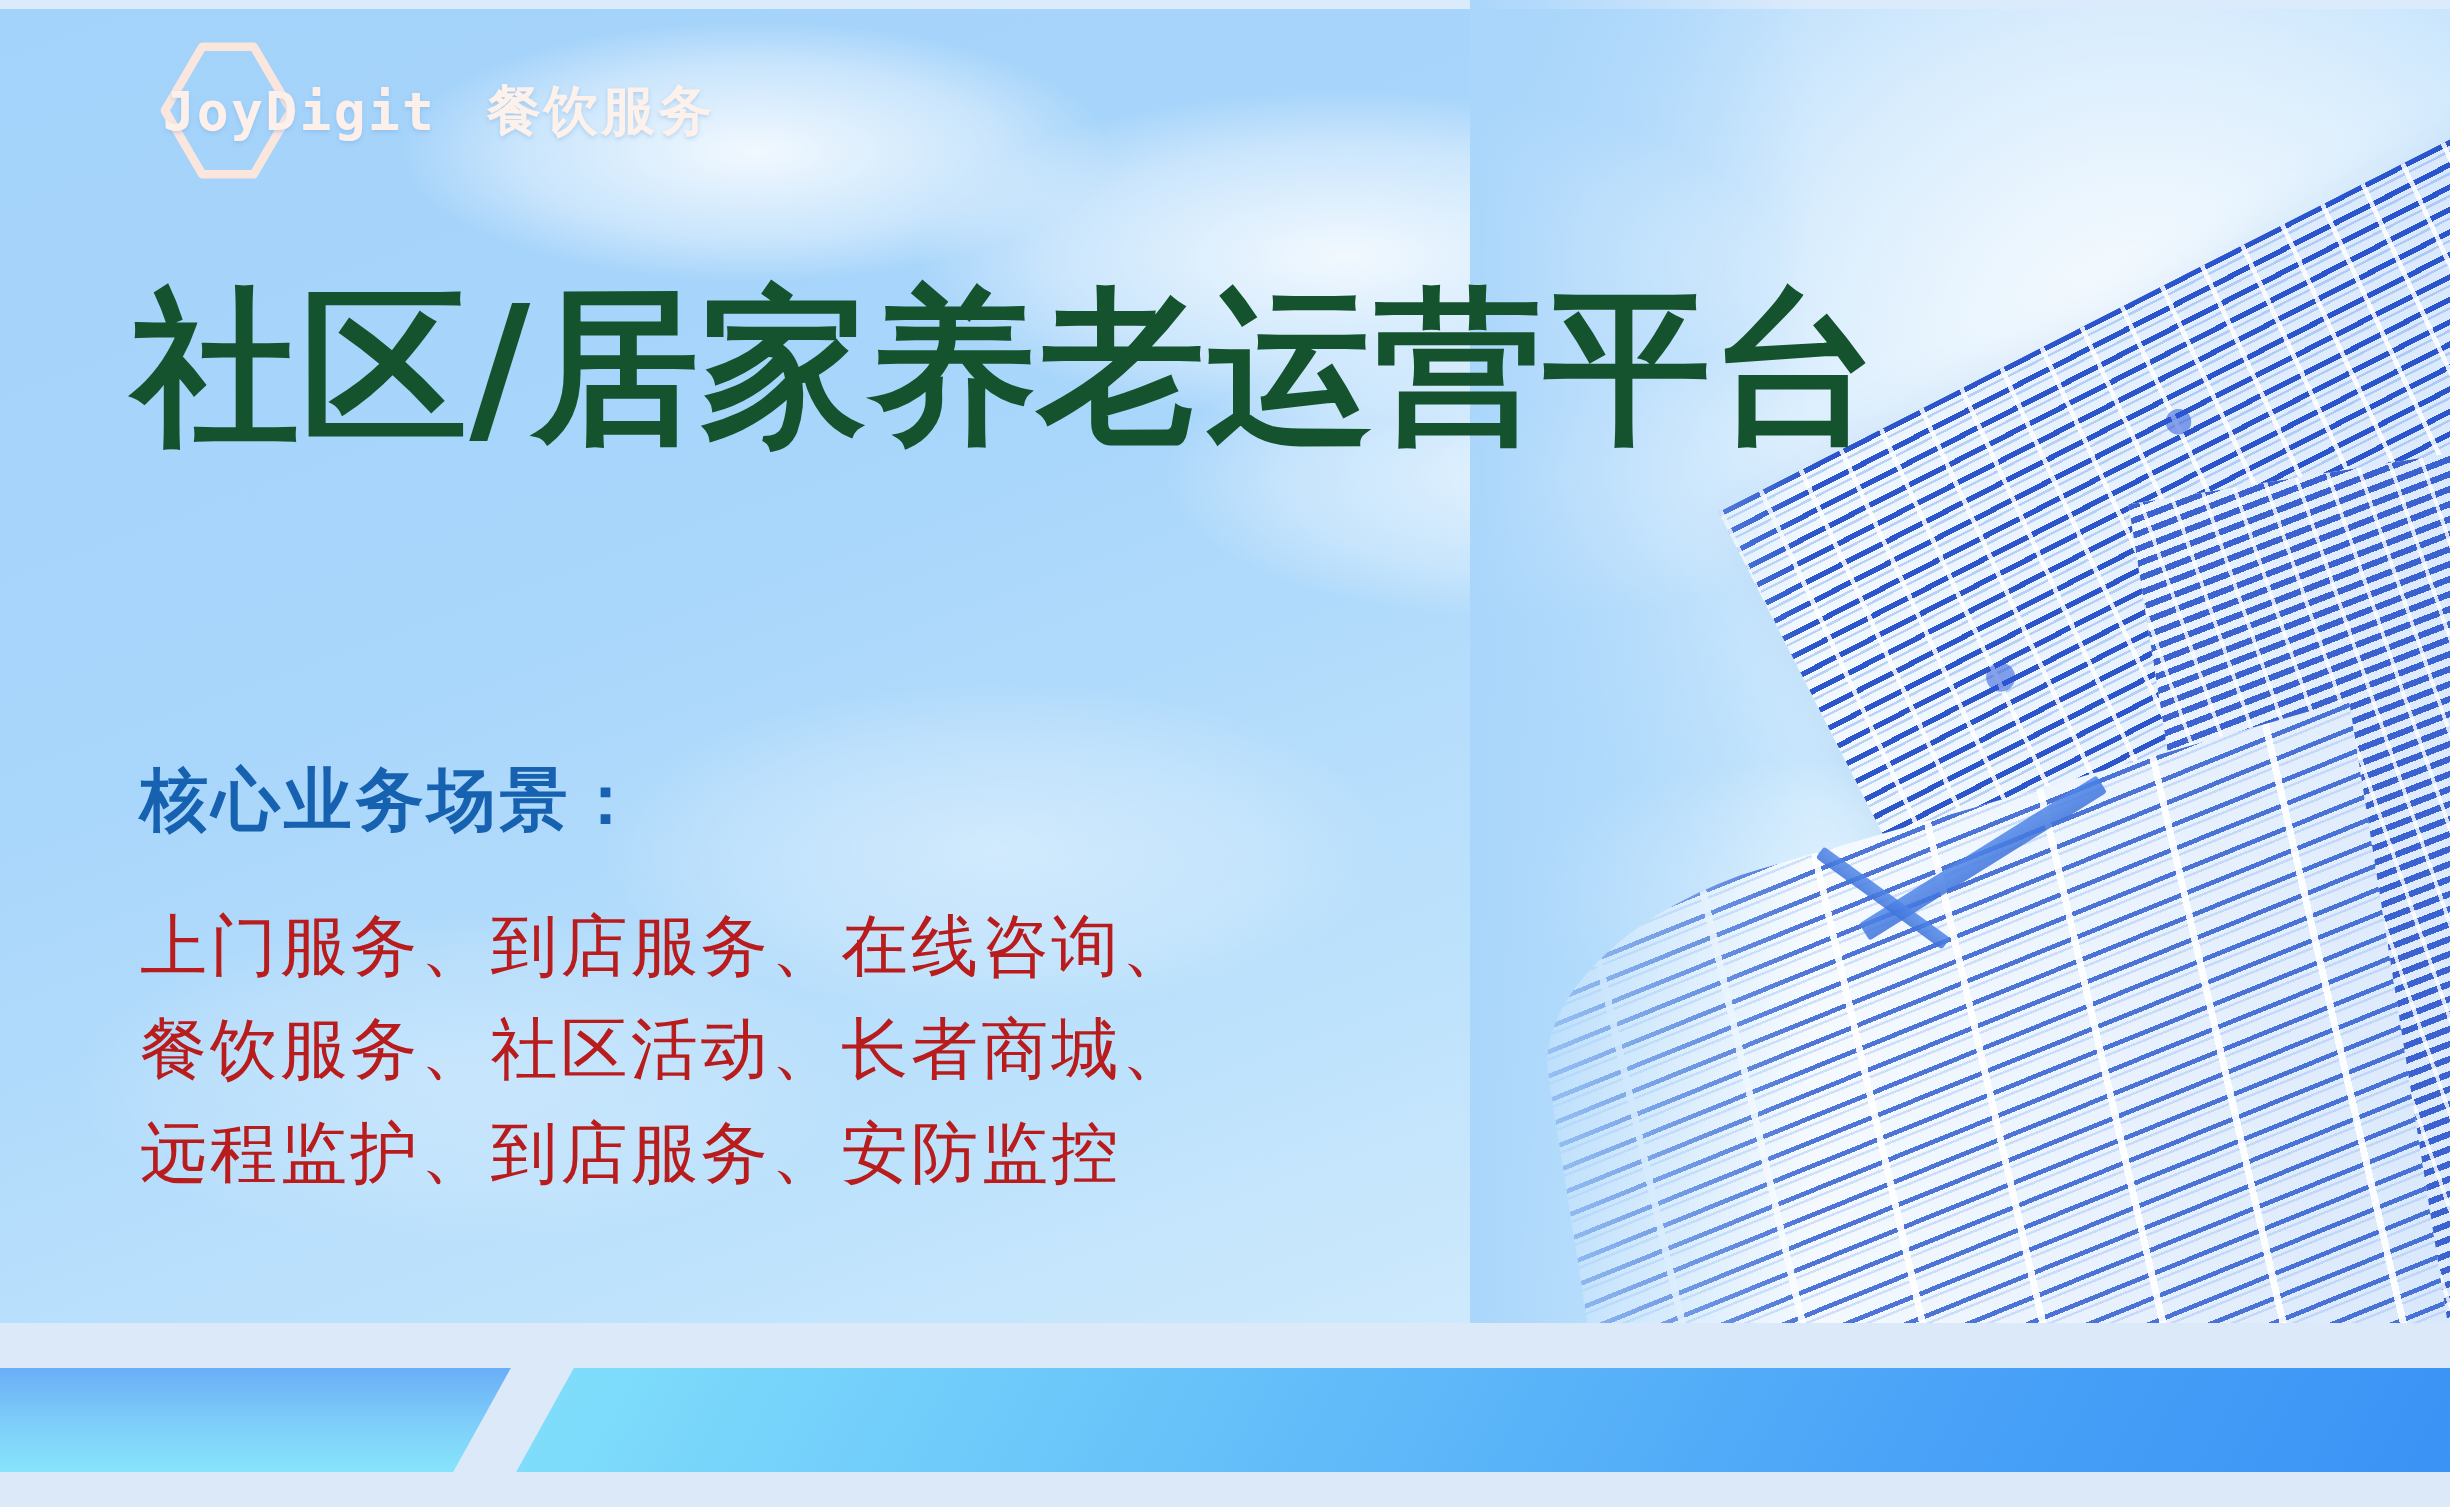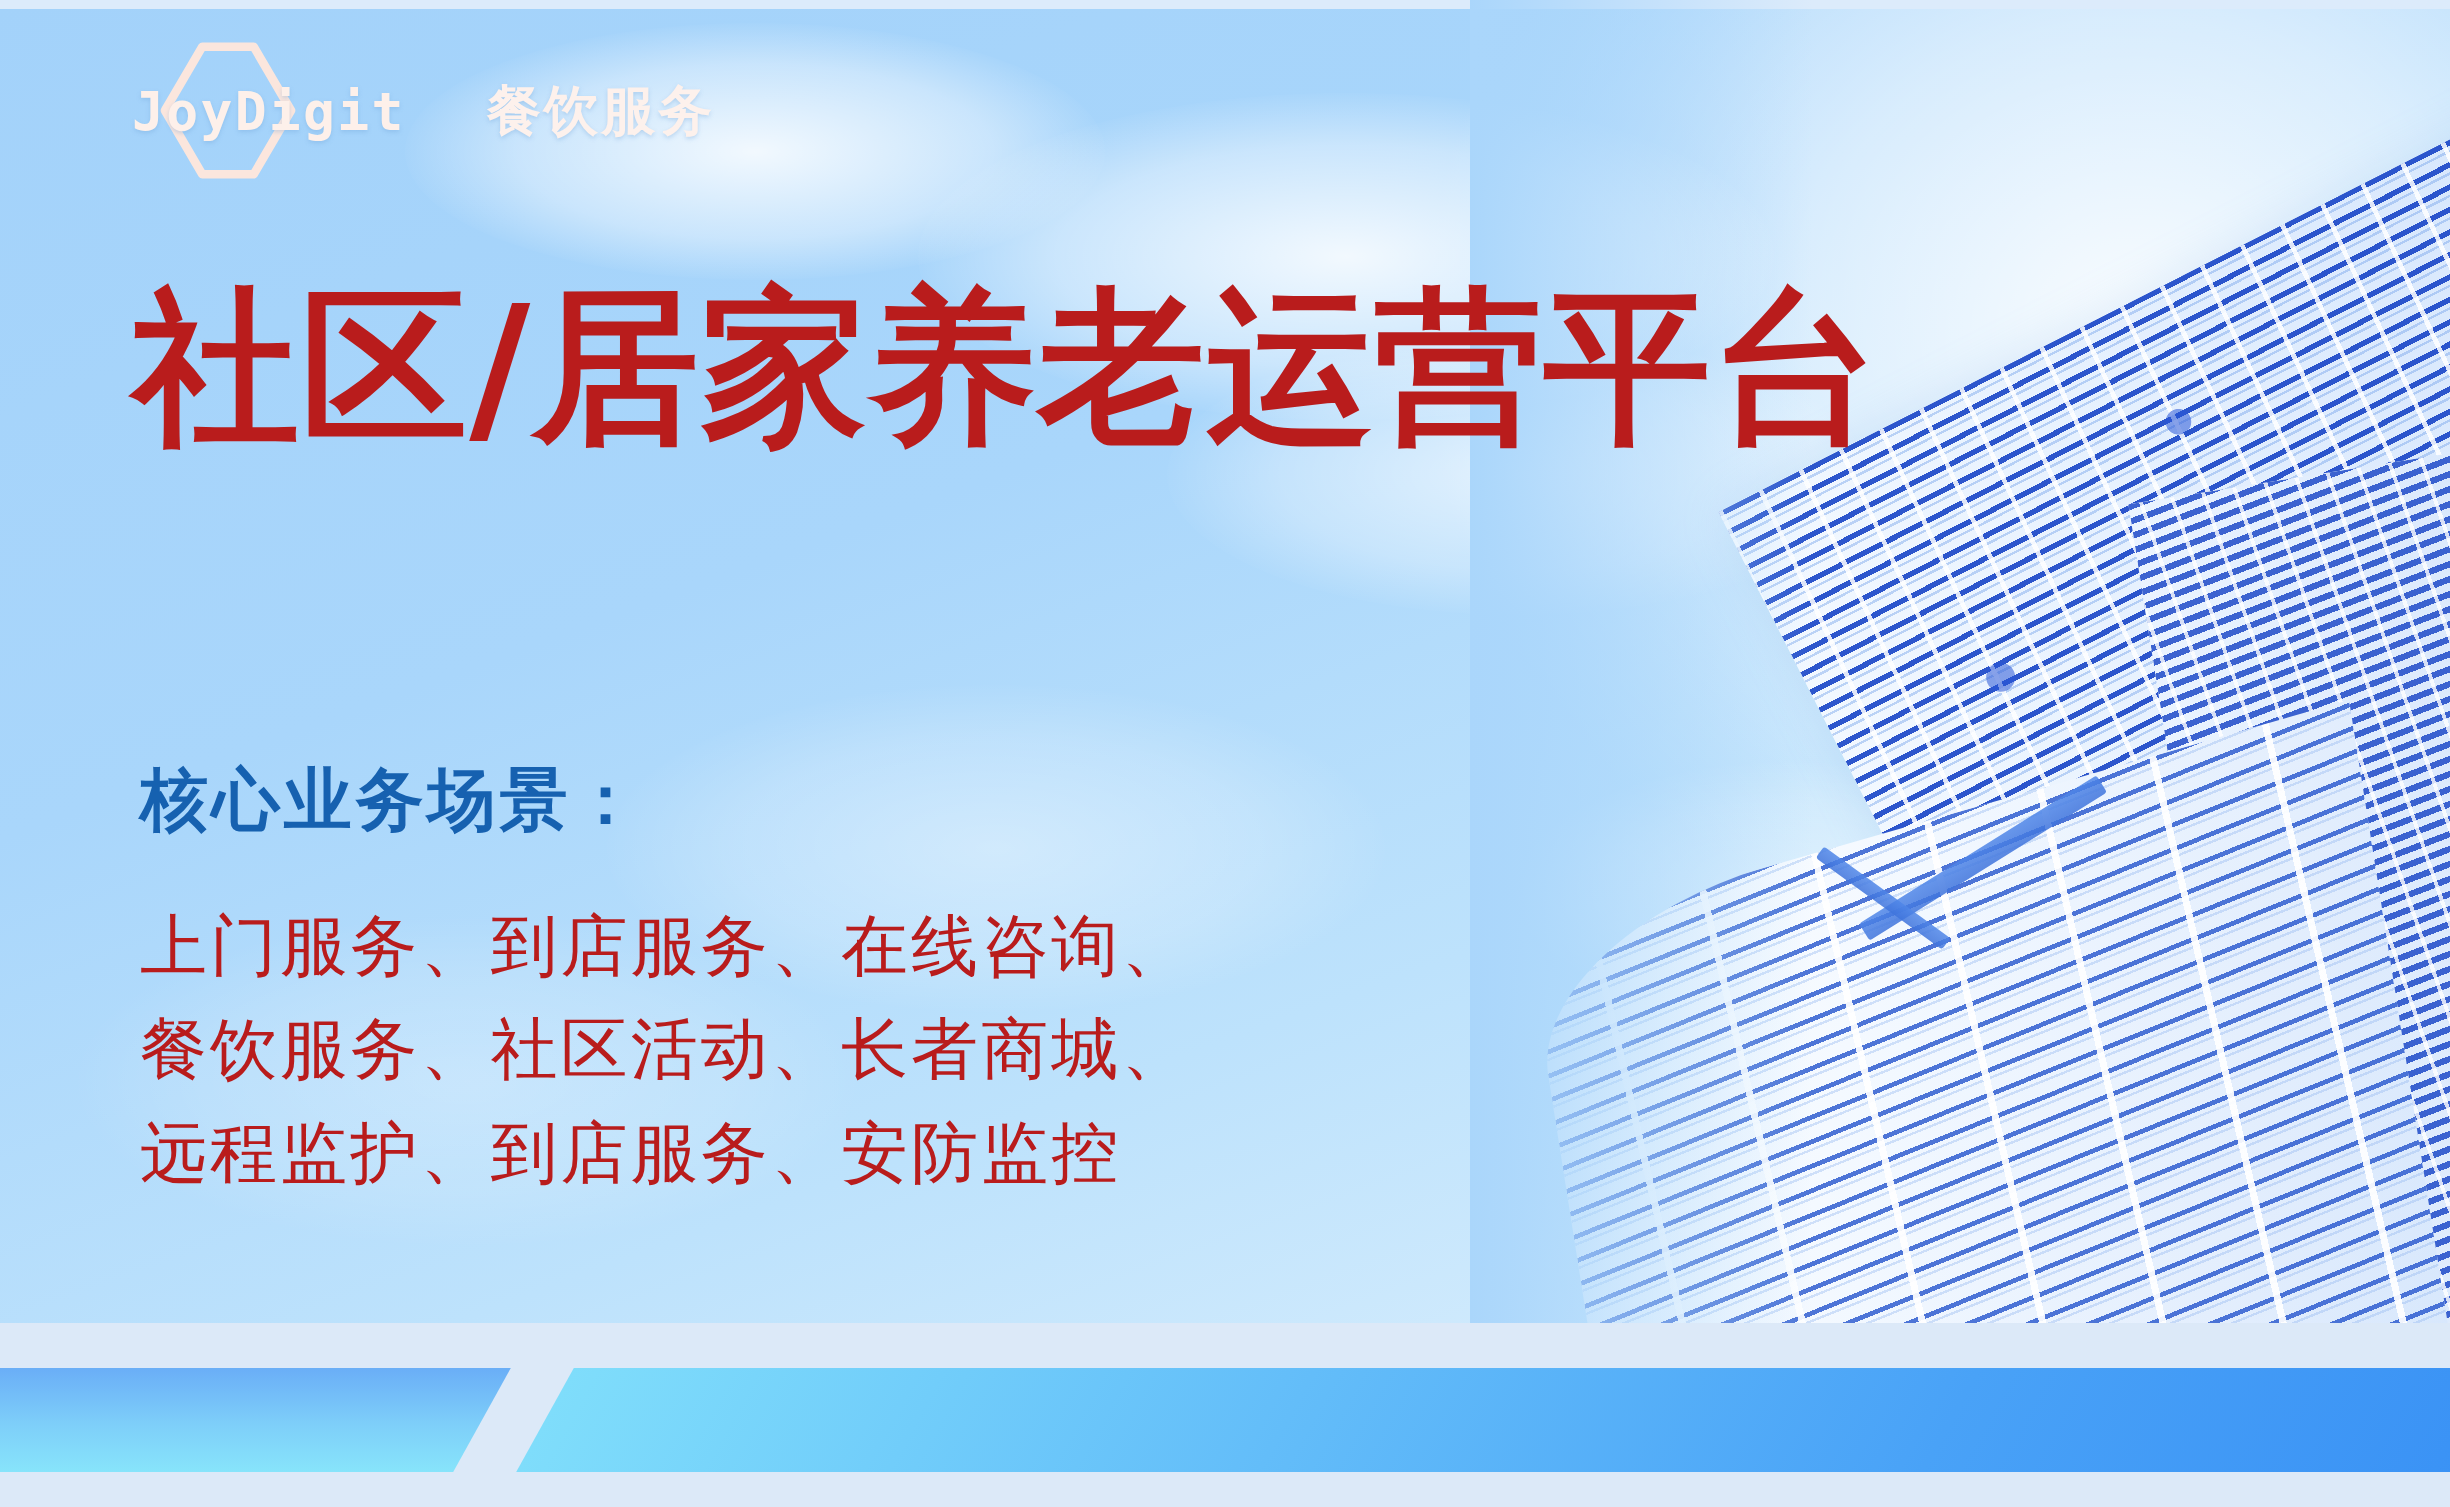--- a/index.html
+++ b/index.html
@@ -219,20 +219,21 @@
     align-items: center;
     gap: 20px;
     z-index: 6;
   }
   .logo-mark {
     position: relative;
     width: 335px;
     height: 78px;
     display: flex;
     align-items: center;
+    justify-content: center;
   }
   .logo-hex {
     position: absolute;
     left: 22px;
     top: -30px;
     width: 148px;
     height: 137px;
   }
   .logo-word {
     position: relative;
@@ -253,21 +254,21 @@
     text-shadow: 0 1.6px 4.7px rgba(110,160,215,0.35);
   }
 
   
   .headline {
     position: absolute;
     left: 132px;
     top: 274px;
     font-size: 167px;
     font-weight: 700;
-    color: #b91c1c;
+    color: #14532d;
     letter-spacing: 1.6px;
     line-height: 1.12;
     white-space: nowrap;
     z-index: 6;
   }
 
   
   .body-block {
     position: absolute;
     left: 140px;

